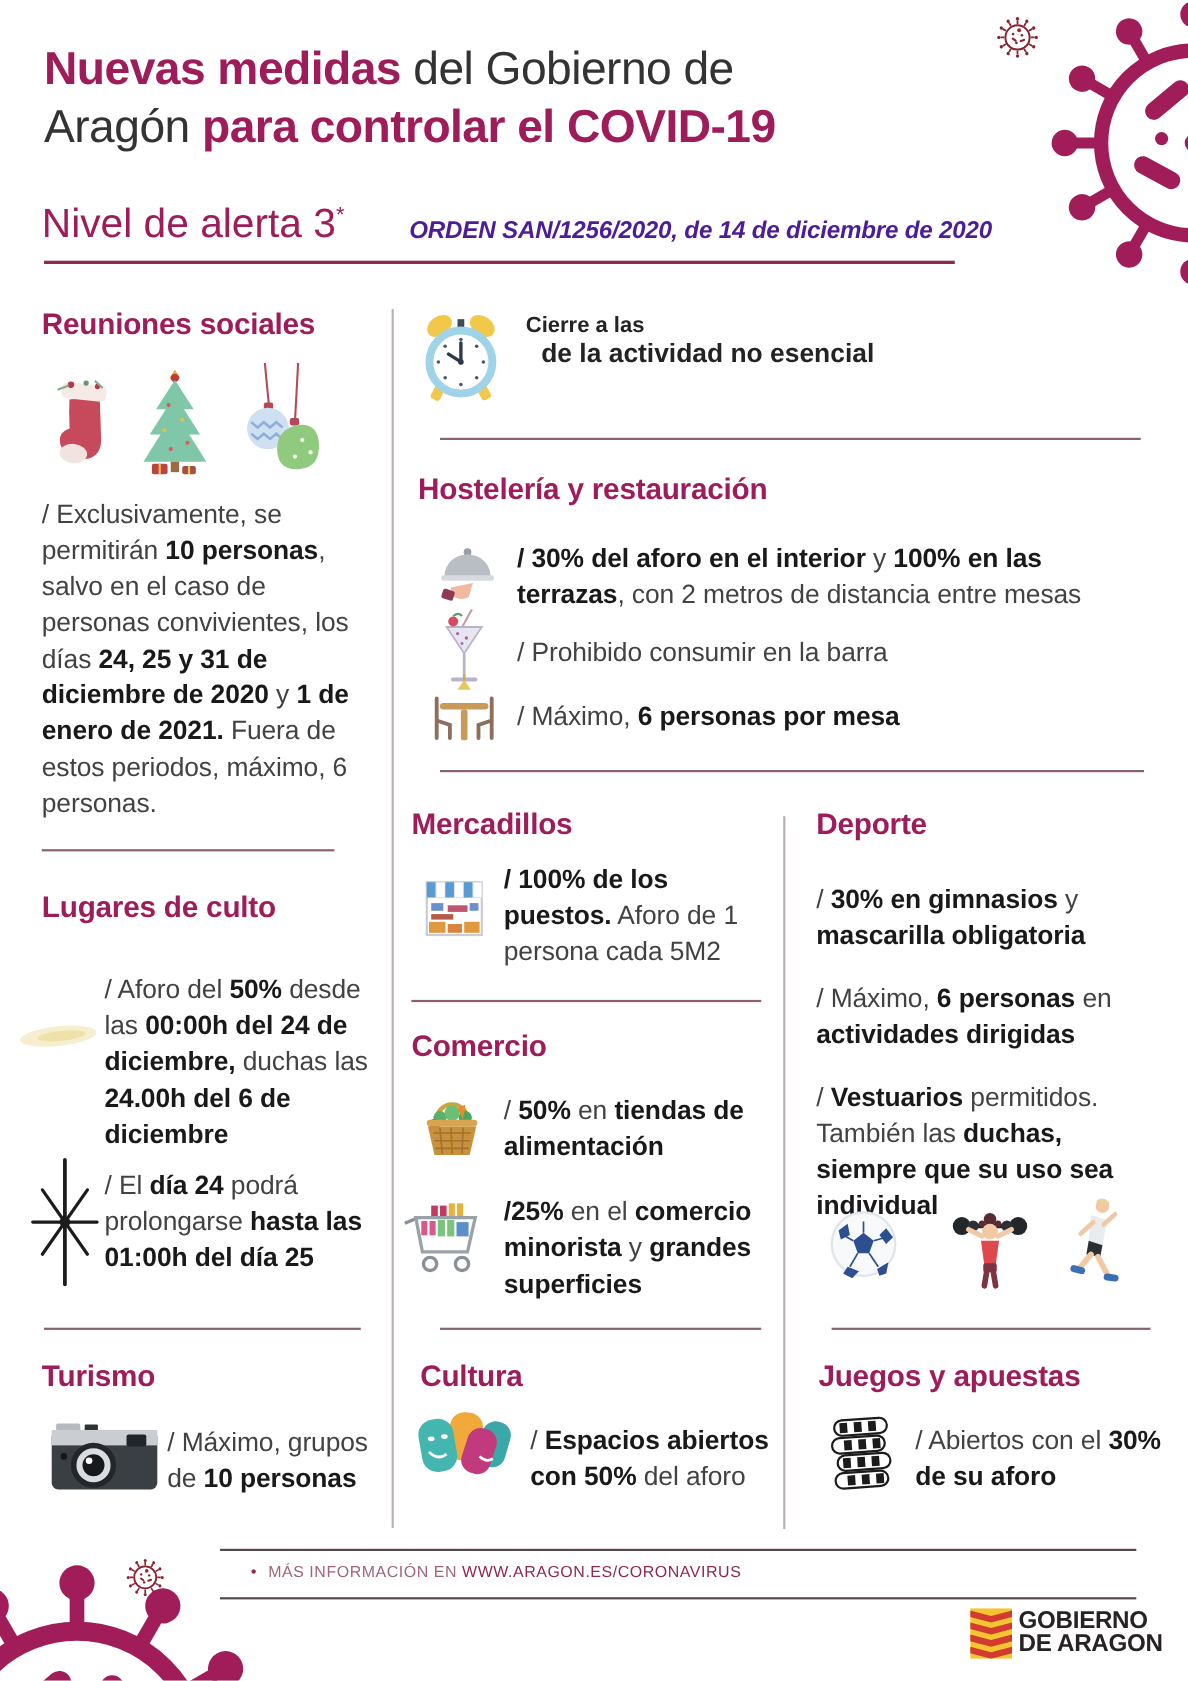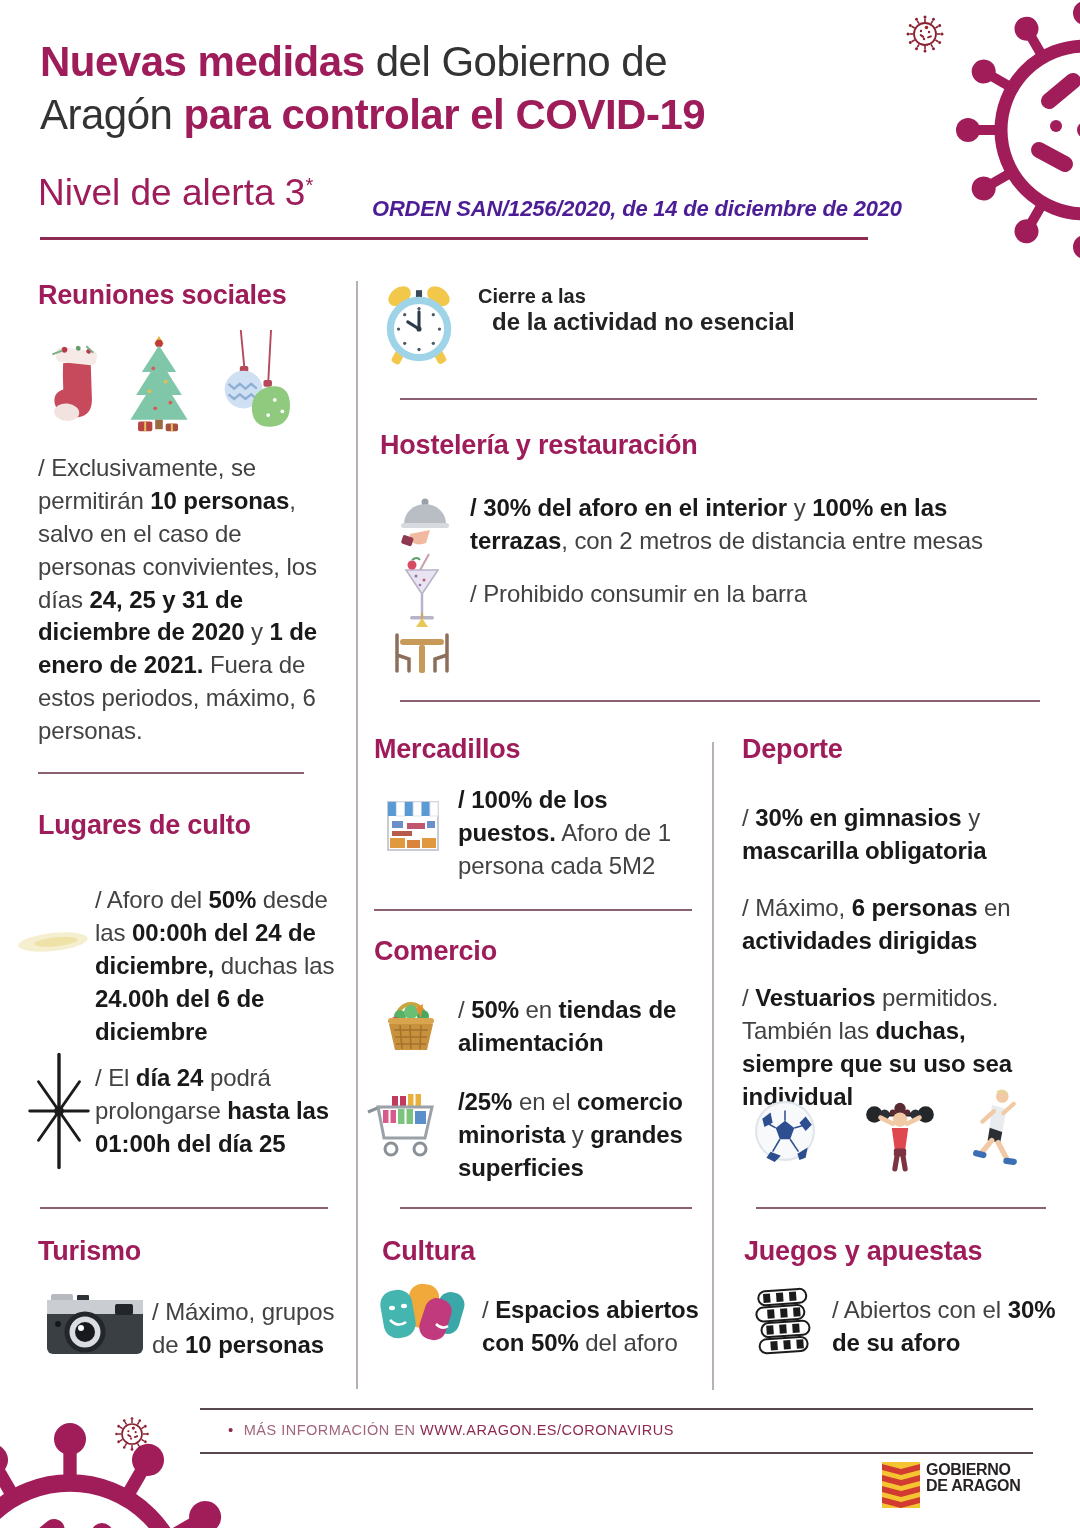--- a/index.html
+++ b/index.html
@@ -1,37 +1,37 @@
 <!DOCTYPE html>
 <html><head>
 <meta charset="utf-8">
 <style>
   html,body{margin:0;padding:0;background:#fff;}
   body{font-family:"Liberation Sans", sans-serif;}
   .page{position:relative;width:1080px;height:1528px;background:#ffffff;overflow:hidden;}
   .abs{position:absolute;}
   .title{font-size:42px;line-height:1.26;font-weight:400;color:#333333;letter-spacing:-0.5px;}
   .title .b{font-weight:700;color:#9e1c59;}
-  .alert{font-size:37px;font-weight:400;color:#9e1c59;letter-spacing:0;}
+  .alert{font-size:37px;font-weight:400;color:#9e1c59;letter-spacing:0;margin-top:10px;}
   .alert sup{font-size:20px;}
   .order{font-size:22px;font-style:italic;font-weight:600;color:#4c1d95;letter-spacing:-0.2px;}
   .sec-title{font-size:27px;font-weight:700;color:#9e1c59;letter-spacing:-0.2px;}
   .body{font-size:24px;line-height:1.37;color:#424242;letter-spacing:-0.1px;}
   .body .b{font-weight:700;color:#191919;}
   .cierre1{font-size:20px;font-weight:700;color:#232323;}
   .cierre-big{font-size:42px;font-weight:700;color:#9e1c59;letter-spacing:-0.5px;}
   .cierre-suffix{font-size:24px;font-weight:700;color:#232323;margin-left:14px;padding-bottom:5px;}
   .rule{background:#8b6073;height:2px;}
   .rule-strong{background:#8d2b52;height:3px;}
   .vrule{background:#b9b0b5;width:2px;}
   .frule{background:#57484f;height:2px;}
   .footer-text{font-size:14.5px;letter-spacing:0.5px;color:#a0647c;font-weight:500;}
   .footer-text .bullet{color:#8e2950;margin-right:10px;font-size:15px;}
   .footer-text .link{color:#8e2950;font-weight:400;margin-top:16px;}
-  .logo-text{font-size:16px;line-height:0.97;font-weight:800;color:#272325;letter-spacing:-0.3px;}
+  .logo-text{font-size:22px;line-height:0.97;font-weight:800;color:#272325;letter-spacing:-0.3px;}
 </style>
 </head>
 <body>
 
 <div class="page">
 
   <svg width="0" height="0" style="position:absolute" aria-hidden="true">
     <defs>
       <g id="bv">
         <g stroke="#a01d5a" stroke-width="10" fill="#a01d5a">
@@ -358,20 +358,21 @@
   <svg class="abs" style="left:390px;top:612px" width="64" height="70" viewBox="0 0 64 68">
     <line x1="32" y1="0" x2="32" y2="9" stroke="#caa94e" stroke-width="2"></line>
     <polygon points="26,14 38,14 32,5" fill="#e8c75a"></polygon>
     <rect x="10" y="26" width="44" height="6" rx="3" fill="#c89a5a"></rect>
     <rect x="29" y="32" width="6" height="28" rx="2" fill="#c89a5a"></rect>
     <g stroke="#8d6e5a" stroke-width="3.5" fill="none" stroke-linecap="round">
       <path d="M7 22 L7 58 M7 42 L19 46 L19 58"></path>
       <path d="M57 22 L57 58 M57 42 L45 46 L45 58"></path>
     </g>
   </svg>
+  <div class="abs body" style="left:470px;top:636px;width:560px"><span>/  Máximo, </span><span class="b">6 personas por mesa</span></div>
 
   <div class="abs rule" style="left:400px;top:700px;width:640px"></div>
 
   <div class="abs sec-title" style="left:374px;top:734px">Mercadillos</div>
   <svg class="abs" style="left:382px;top:794px" width="62" height="62" viewBox="0 0 62 62">
     <rect x="6" y="8" width="50" height="48" fill="#ffffff" stroke="#c9ccd4" stroke-width="2"></rect>
     <g>
       <rect x="6" y="8" width="8.4" height="14" fill="#5b9bd5"></rect>
       <rect x="14.4" y="8" width="8.4" height="14" fill="#ffffff" stroke="#dfe2e8" stroke-width="1"></rect>
       <rect x="22.8" y="8" width="8.4" height="14" fill="#5b9bd5"></rect>

